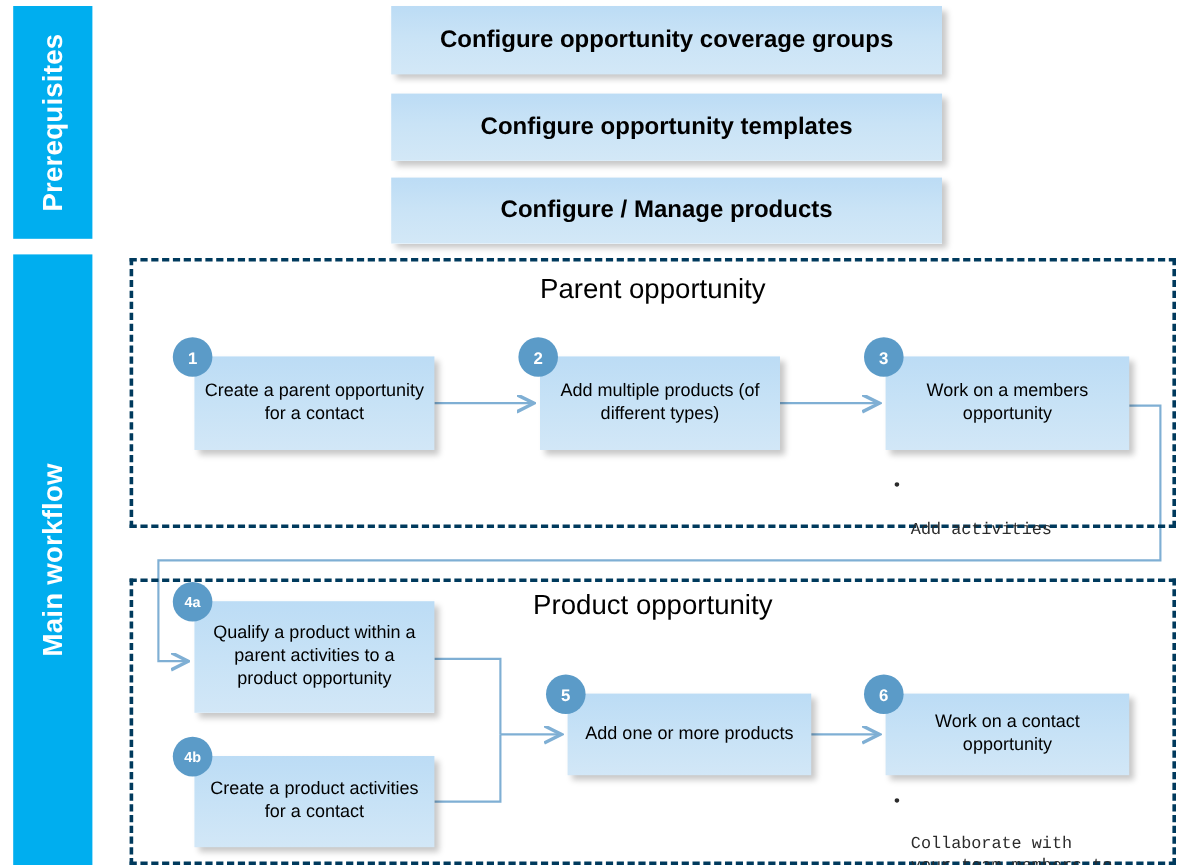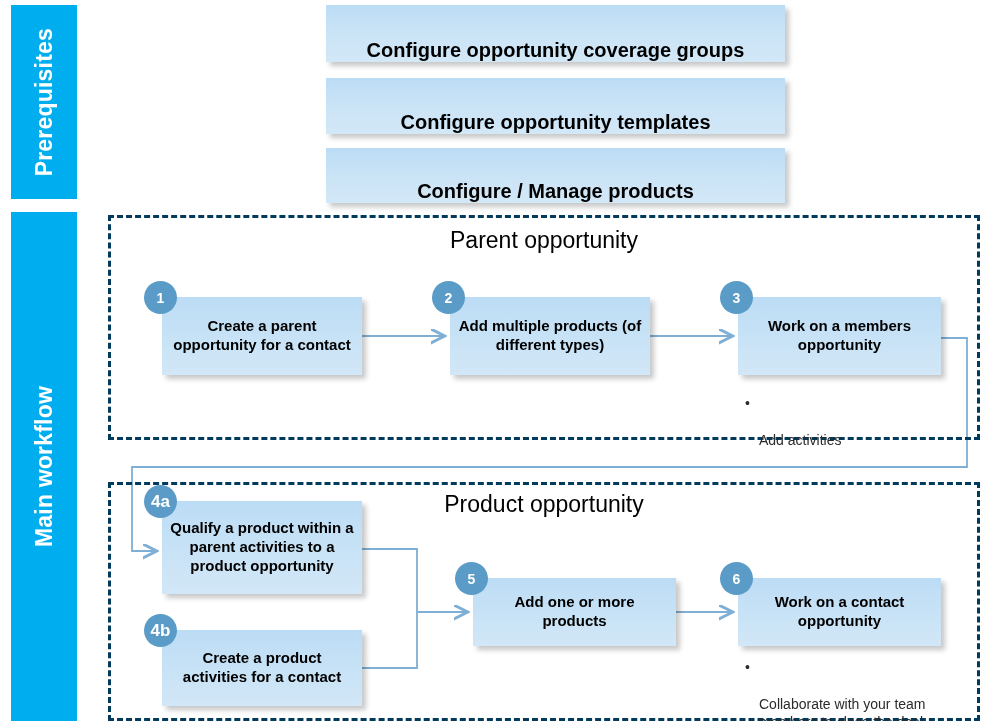--- a/index.html
+++ b/index.html
@@ -44,21 +44,21 @@
   #band-main span { font-size: 23px; }
 
   
   .prereq-box {
     position: absolute;
     left: 326px;
     width: 459px;
     background: linear-gradient(180deg, #BCDCF5 0%, #C9E3F6 45%, #D3E8F7 100%);
     box-shadow: 4px 4px 5px rgba(0,0,0,0.22);
     display: flex;
-    align-items: flex-end;
+    align-items: center;
     justify-content: center;
     text-align: center;
     color: #000000;
     font-weight: bold;
     font-size: 20px;
   }
   #prereq-0 { top: 5px;   height: 57px; }
   #prereq-1 { top: 78px;  height: 56px; }
   #prereq-2 { top: 148px; height: 55px; }
 
@@ -90,21 +90,21 @@
     position: absolute;
     left: 0; top: 0;
     width: 100%; height: 100%;
     background: linear-gradient(180deg, #BCDCF5 0%, #C7E2F6 50%, #D2E7F7 100%);
     box-shadow: 4px 4px 5px rgba(0,0,0,0.22);
     display: flex;
     align-items: center;
     justify-content: center;
     text-align: center;
     color: #000000;
-    font-weight: bold;
+    font-weight: normal;
     font-size: 15px;
     line-height: 1.25;
     padding: 0 8px;
     box-sizing: border-box;
   }
   .badge {
     position: absolute;
     left: -18px;
     top: -16px;
     width: 33px;
@@ -112,21 +112,21 @@
     border-radius: 50%;
     background: #5B9BC8;
     color: #ffffff;
     font-weight: bold;
     font-size: 14px;
     display: flex;
     align-items: center;
     justify-content: center;
     z-index: 4;
   }
-  .badge.wide { font-size: 17px; }
+  .badge.wide { font-size: 12px; }
 
   
   #step-1  { left: 162px; top: 297px; width: 200px; height: 78px; }
   #step-2  { left: 450px; top: 297px; width: 200px; height: 78px; }
   #step-3  { left: 738px; top: 297px; width: 203px; height: 78px; }
   #step-4a { left: 162px; top: 501px; width: 200px; height: 93px; }
   #step-4b { left: 162px; top: 630px; width: 200px; height: 76px; }
   #step-5  { left: 473px; top: 578px; width: 203px; height: 68px; }
   #step-6  { left: 738px; top: 578px; width: 203px; height: 68px; }
 
@@ -135,21 +135,21 @@
     position: absolute;
     font-size: 14px;
     color: #2b2b2b;
     line-height: 1.32;
     white-space: pre-line;
   }
   .note .dot {
     position: absolute;
     left: 0; top: 0;
   }
-  .note .txt { display: inline-block; padding-left: 14px; }
+  .note .txt { display: inline-block; padding-left: 14px; font-family: Liberation Mono, monospace; }
   #note-3 { left: 745px; top: 394px; width: 200px; }
   #note-6 { left: 745px; top: 658px; width: 190px; }
 
   
   #wires {
     position: absolute;
     left: 0; top: 0;
     width: 997px; height: 721px;
     pointer-events: none;
   }

